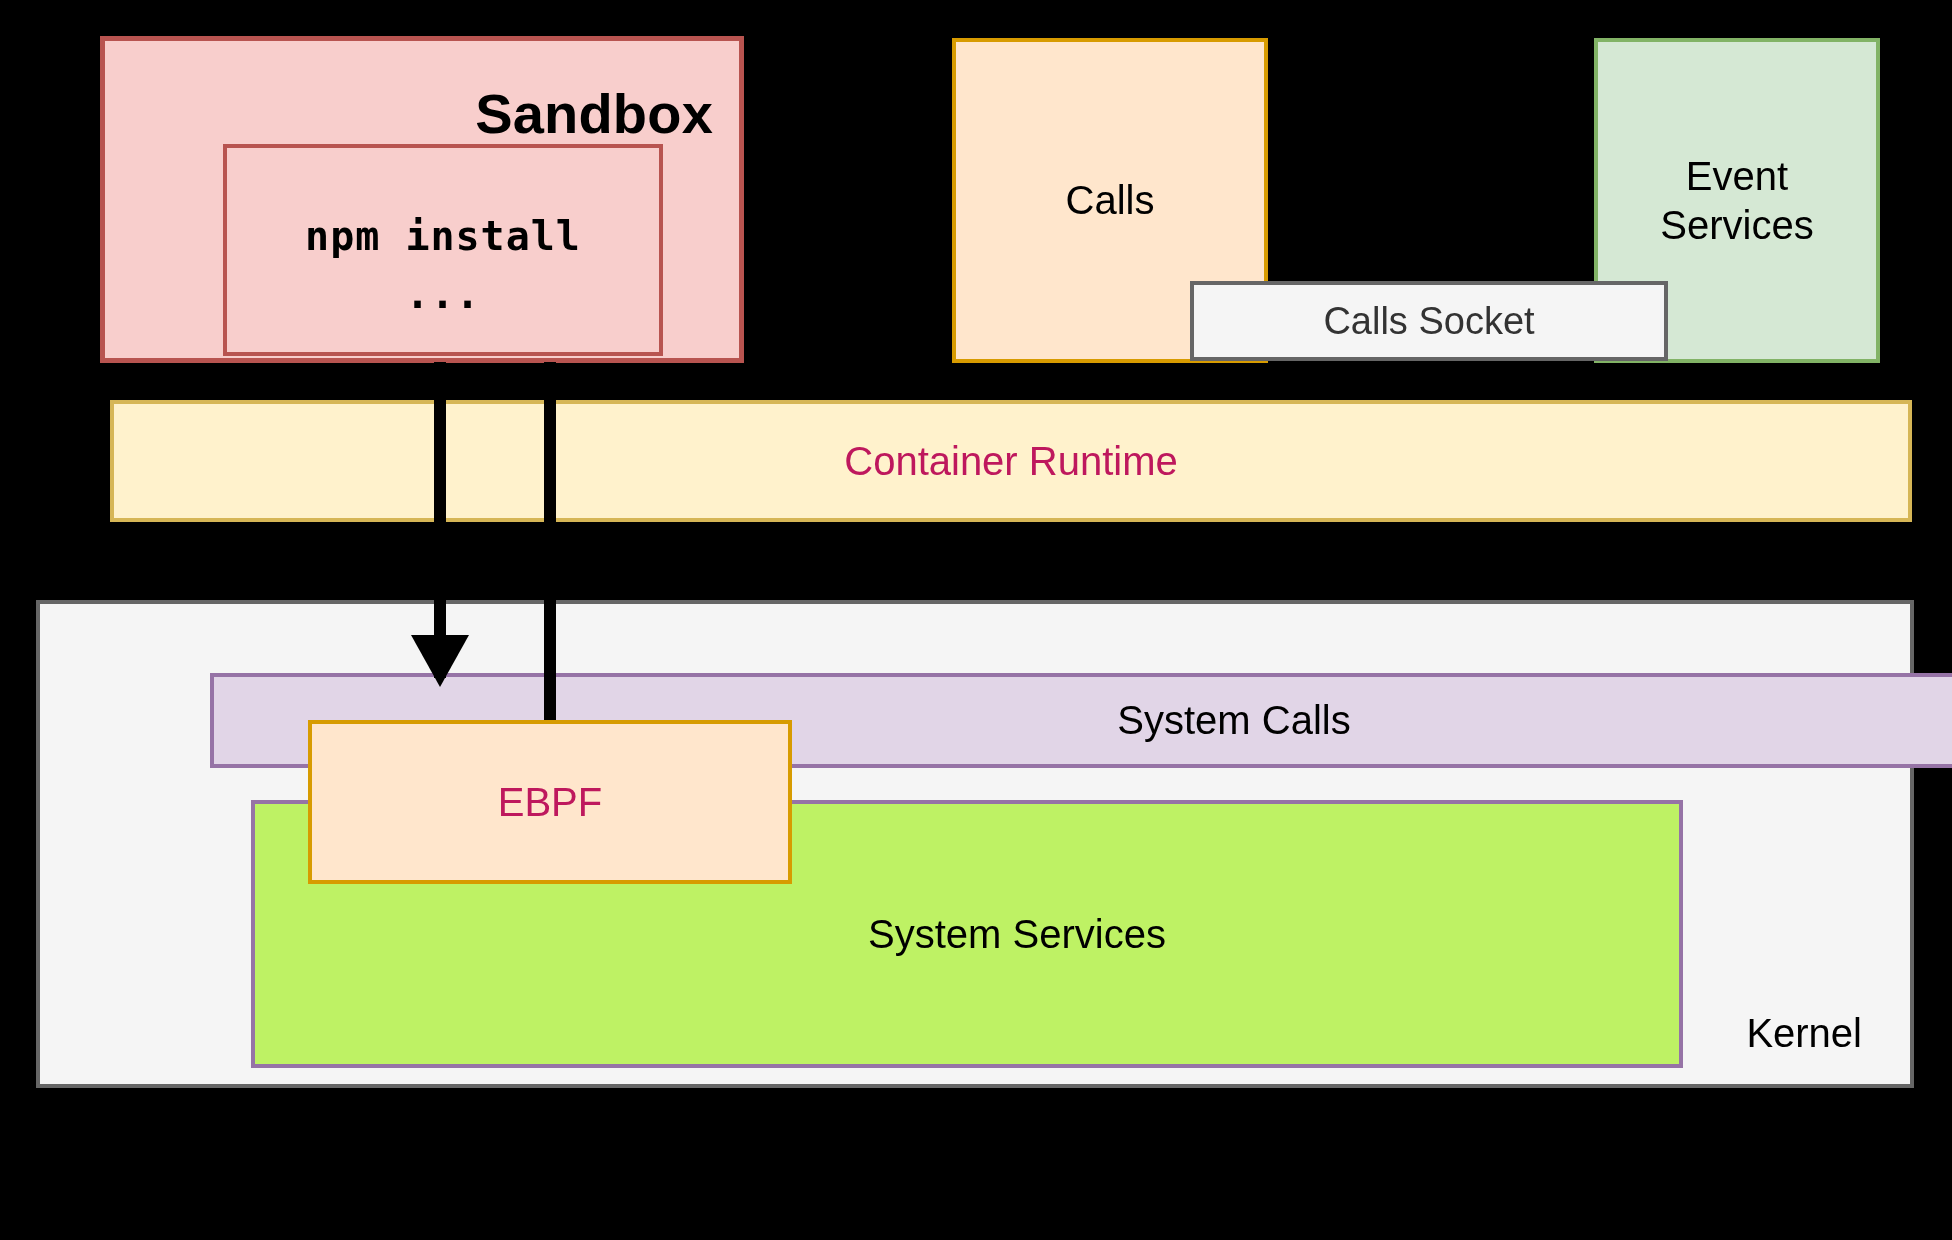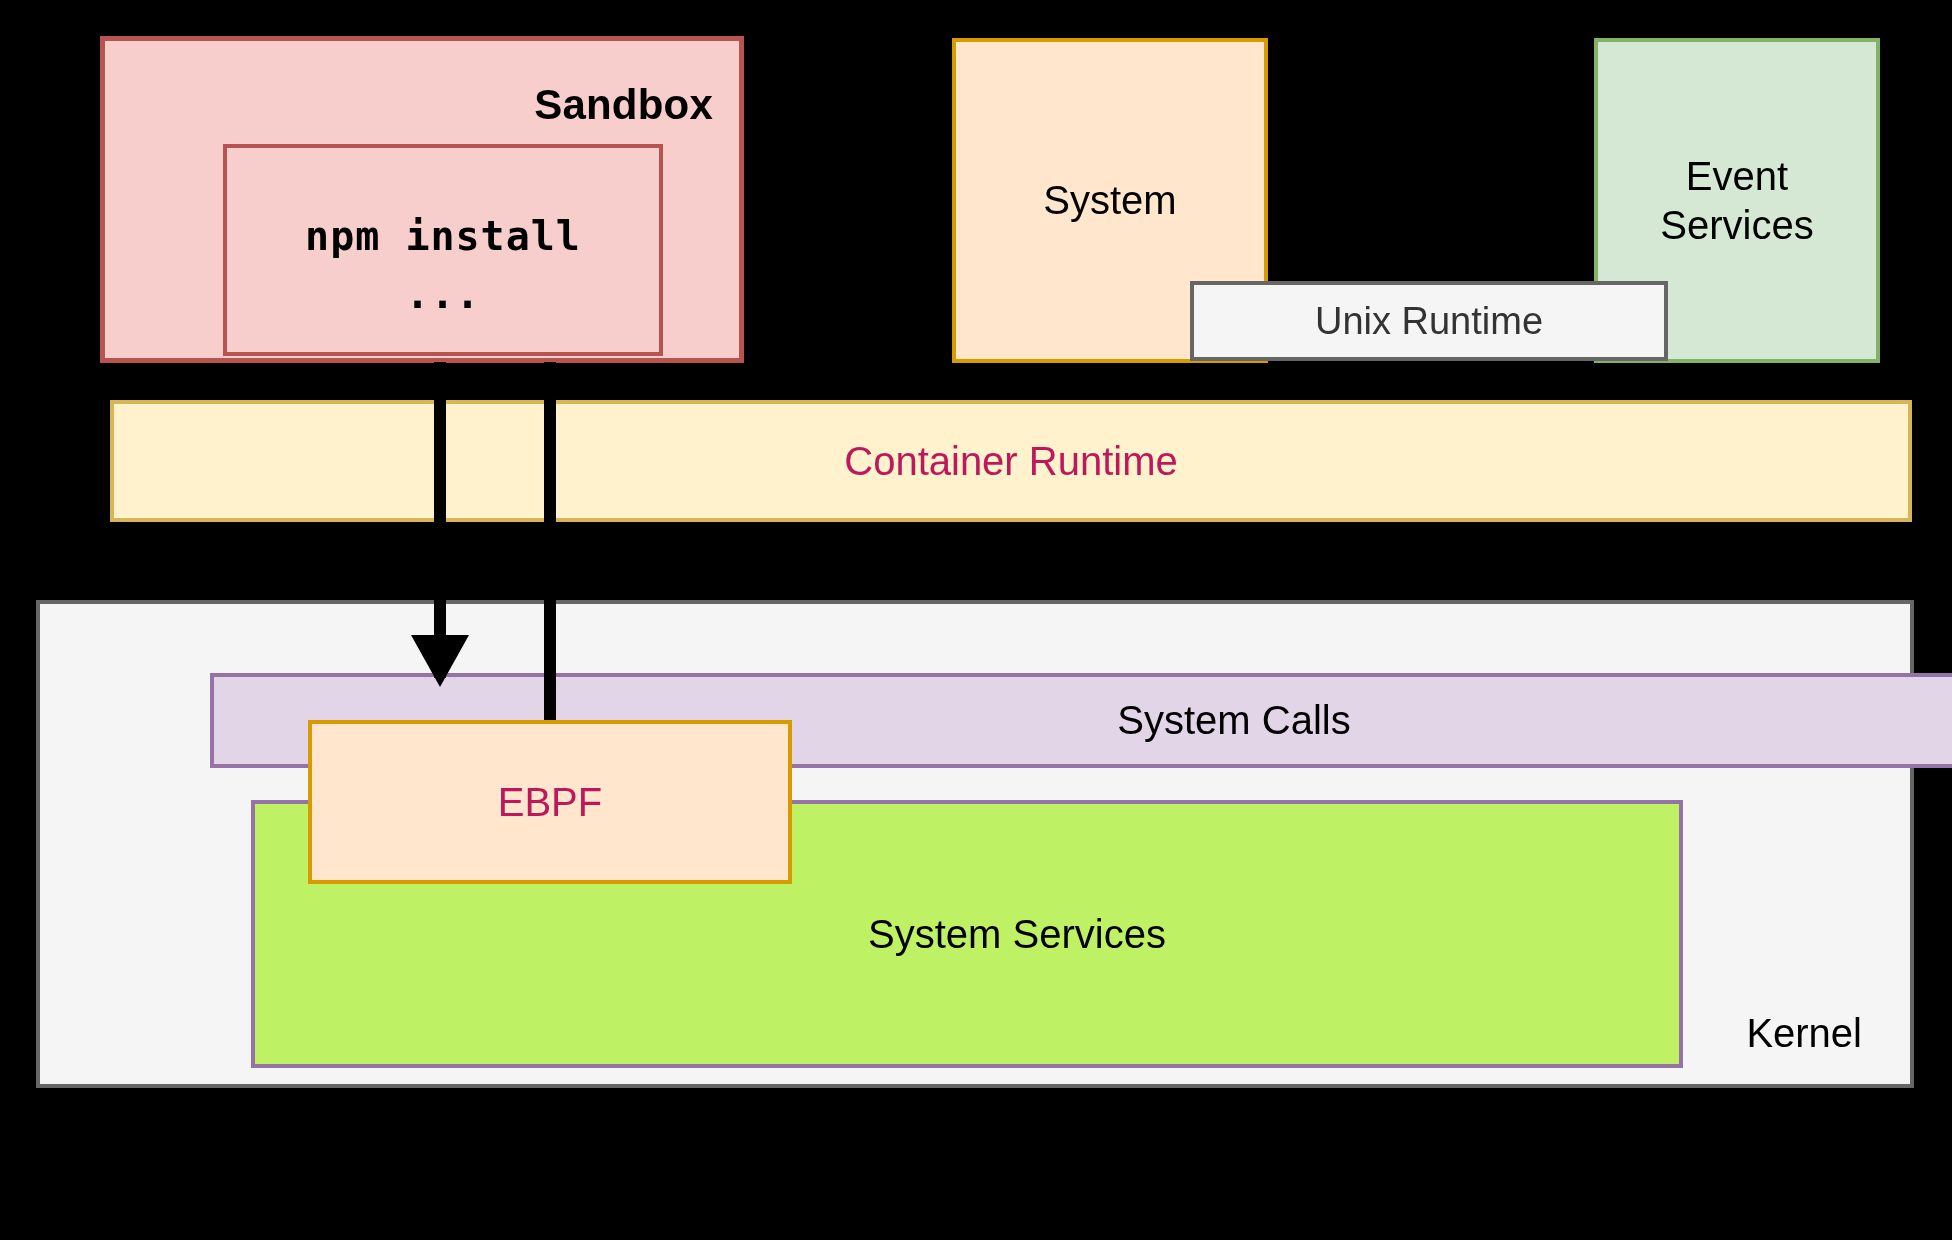--- a/index.html
+++ b/index.html
@@ -25,21 +25,21 @@
   }
   
   #sandbox-box {
     left: 100px; top: 36px; width: 644px; height: 327px;
     background: #F8CECC;
     border: 5px solid #B85450;
     align-items: flex-start;
     justify-content: flex-end;
   }
   #sandbox-title {
-    font-size: 42px;
+    font-size: 56px;
     font-weight: bold;
     color: #000000;
     margin: 40px 26px 0 0;
     letter-spacing: 0.2px;
   }
   #sandbox-inner-box {
     left: 223px; top: 144px; width: 440px; height: 212px;
     background: #F8CECC;
     border: 4px solid #B85450;
     flex-direction: column;
@@ -156,32 +156,32 @@
   <div class="box" id="sandbox-box">
     <span id="sandbox-title">Sandbox</span>
   </div>
 
   <div class="box" id="sandbox-inner-box">
     <span class="mono-line">npm install</span>
     <span class="mono-line">...</span>
   </div>
 
   <div class="box" id="falco-box">
-    <span id="falco-label">System</span>
+    <span id="falco-label">Calls</span>
   </div>
 
   <div class="box" id="event-handler-box">
     <span id="event-handler-label">
       <span>Event</span><br>
       <span>Services</span>
     </span>
   </div>
 
   <div class="box" id="unix-socket-box">
-    <span id="unix-socket-label">Unix Runtime</span>
+    <span id="unix-socket-label">Calls Socket</span>
   </div>
 
   <div class="box" id="container-runtime-box">
     <span id="container-runtime-label">Container Runtime</span>
   </div>
 
   <div class="box" id="kernel-box">
     <span id="kernel-label">Kernel</span>
   </div>
 

